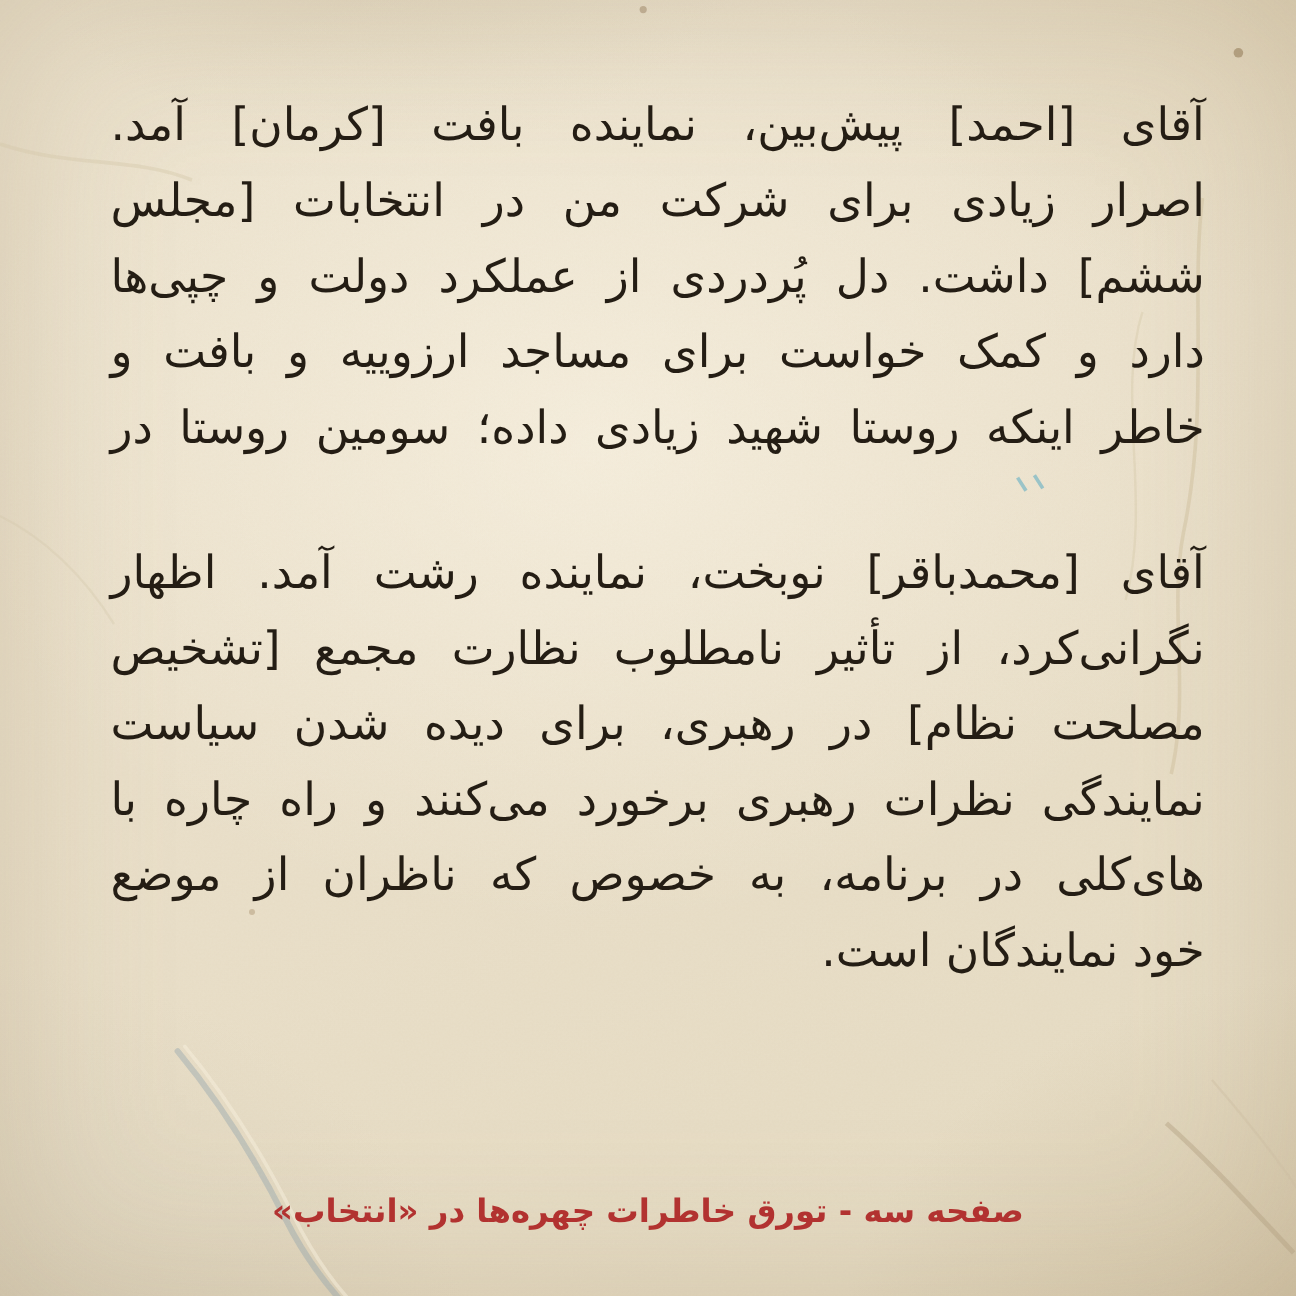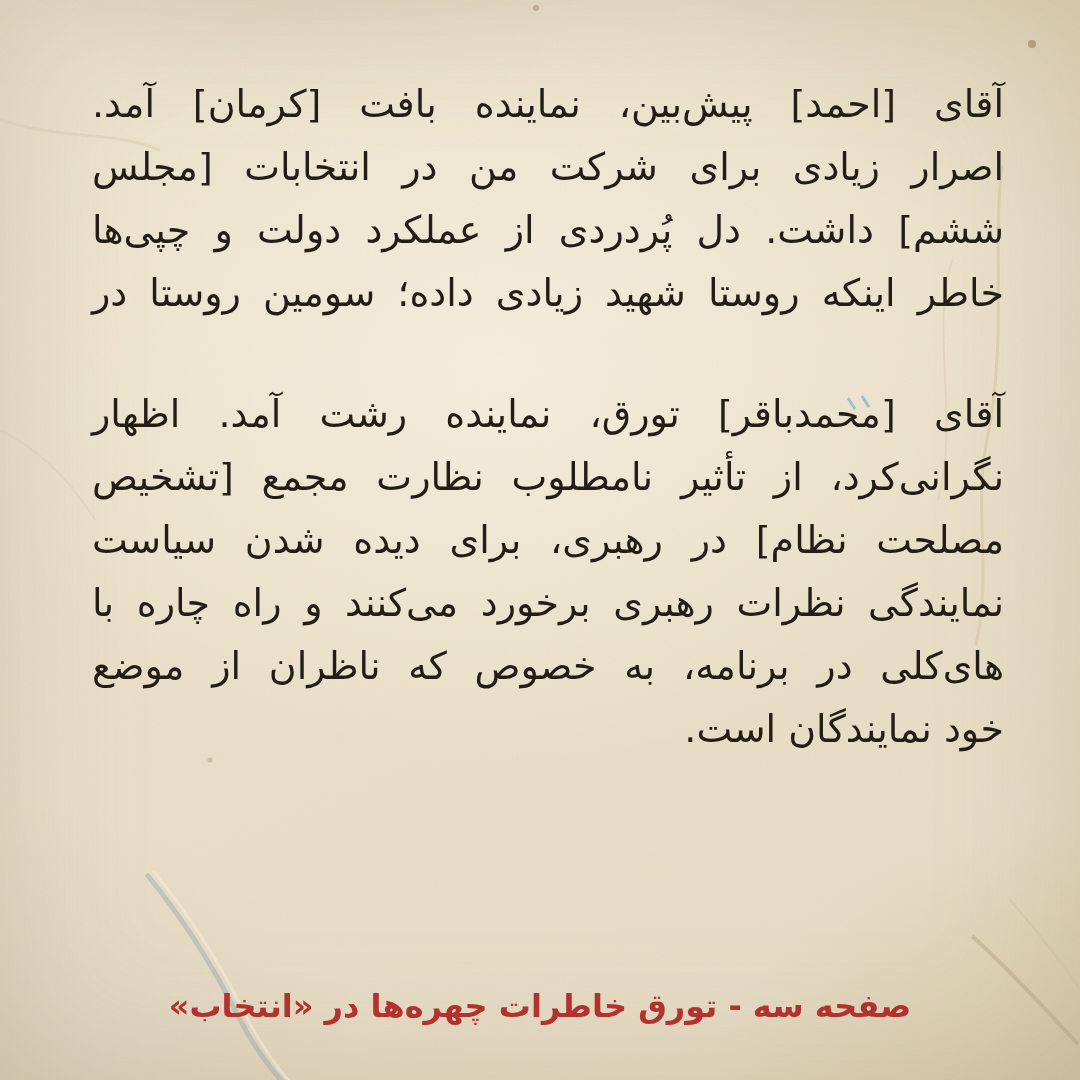--- a/index.html
+++ b/index.html
@@ -36,21 +36,21 @@
     text-align-last:justify;
   }
   .line.last{ text-align-last:right; }
   .para2{ margin-top:58px; }
   .footer{
     position:absolute;
     left:0; right:0;
     bottom:55px;
     text-align:center;
     color:#b23230;
-    font-size:32px;
+    font-size:27px;
     font-weight:bold;
     letter-spacing:0;
   }
 </style>
 </head>
 <body>
 
 <div class="page">
 
   <svg class="creases" viewBox="0 0 1080 1080" xmlns="http://www.w3.org/2000/svg">
@@ -80,24 +80,25 @@
       <feColorMatrix in="n" type="matrix" values="0 0 0 0 0.78  0 0 0 0 0.72  0 0 0 0 0.58  0 0 0 0.16 0"></feColorMatrix>
     </filter>
     <rect width="1080" height="1080" filter="url(#paperNoise)"></rect>
   </svg>
 
   <div class="text-block">
     <div class="para">
       <div class="line">آقای [احمد] پیش‌بین، نماینده بافت [کرمان] آمد.</div>
       <div class="line">اصرار زیادی برای شرکت من در انتخابات [مجلس</div>
       <div class="line">ششم] داشت. دل پُردردی از عملکرد دولت و چپی‌ها</div>
+      <div class="line">دارد و کمک خواست برای مساجد ارزوییه و بافت و</div>
       <div class="line">خاطر اینکه روستا شهید زیادی داده؛ سومین روستا در</div>
     </div>
     <div class="para para2">
-      <div class="line">آقای [محمدباقر] تورق، نماینده رشت آمد. اظهار</div>
+      <div class="line">آقای [محمدباقر] نوبخت، نماینده رشت آمد. اظهار</div>
       <div class="line">نگرانی‌کرد، از تأثیر نامطلوب نظارت مجمع [تشخیص</div>
       <div class="line">مصلحت نظام] در رهبری، برای دیده شدن سیاست</div>
       <div class="line">نمایندگی نظرات رهبری برخورد می‌کنند و راه چاره با</div>
       <div class="line">های‌کلی در برنامه، به خصوص که ناظران از موضع</div>
       <div class="line last">خود نمایندگان است.</div>
     </div>
   </div>
 
   <div class="footer">صفحه سه - تورق خاطرات چهره‌ها در «انتخاب»</div>
 

